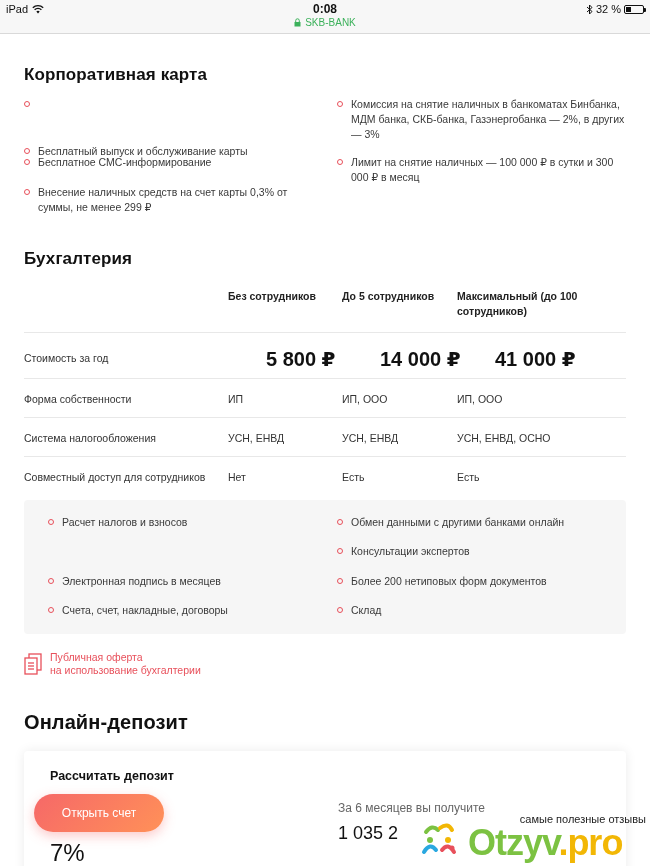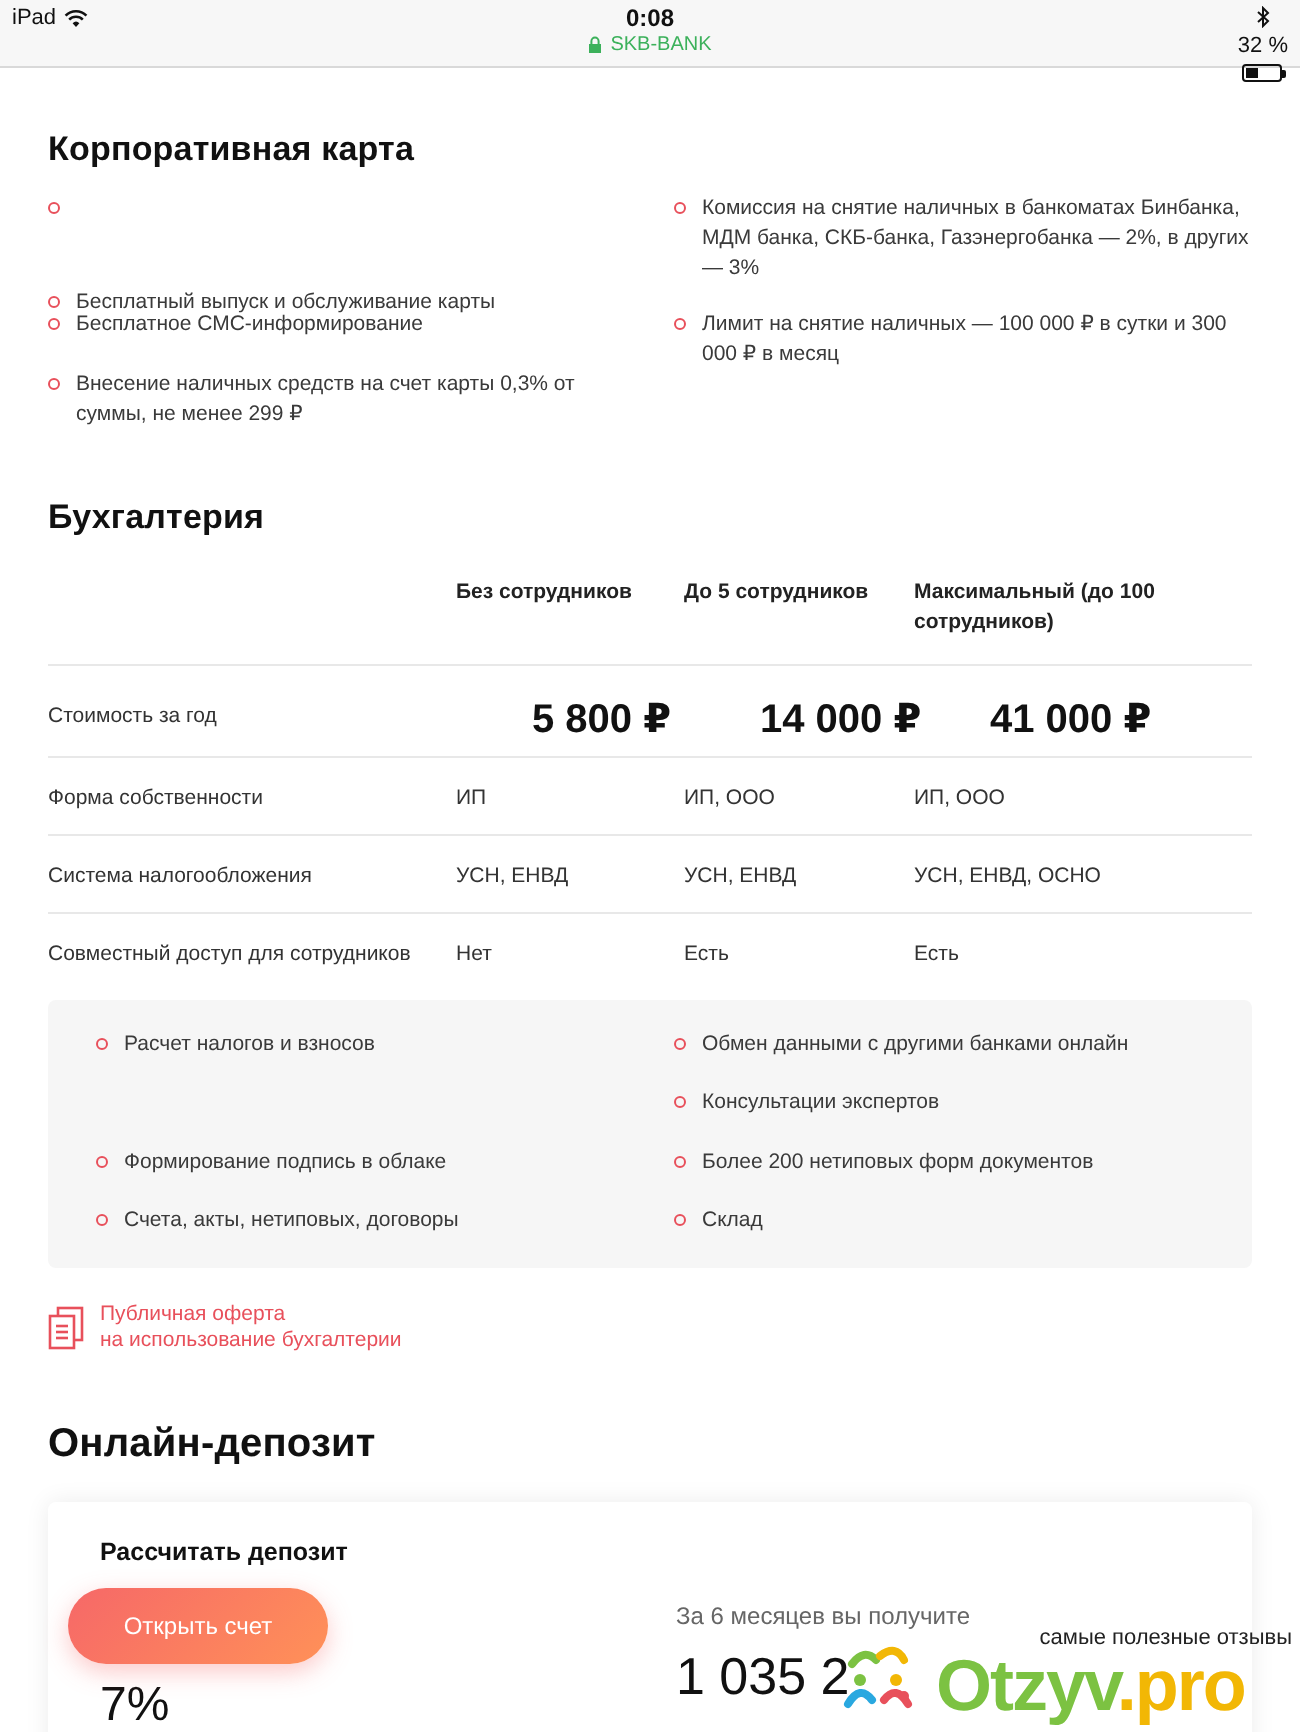--- a/index.html
+++ b/index.html
@@ -4,21 +4,21 @@
 <style>
   * { box-sizing: border-box; margin: 0; padding: 0; }
   html, body { width: 650px; height: 866px; overflow: hidden; background: #ffffff; }
   body { font-family: "Liberation Sans", "DejaVu Sans", sans-serif; color: #222; position: relative; }
 
   
   .statusbar { position: absolute; left: 0; top: 0; width: 650px; height: 34px; background: #f7f7f7; border-bottom: 1px solid #d9d9d9; }
   .sb-left { position: absolute; left: 6px; top: 3px; font-size: 11px; color: #111; display: flex; align-items: center; gap: 4px; }
   .sb-time { position: absolute; left: 0; right: 0; top: 2px; text-align: center; font-size: 12px; font-weight: bold; color: #111; }
   .sb-url { position: absolute; left: 0; right: 0; top: 17px; text-align: center; font-size: 10px; color: #3cb15b; display: flex; justify-content: center; align-items: center; gap: 4px; }
-  .sb-right { position: absolute; right: 6px; top: 3px; font-size: 11px; color: #111; display: flex; align-items: center; gap: 3px; flex-direction: column; }
+  .sb-right { position: absolute; right: 6px; top: 3px; font-size: 11px; color: #111; display: flex; align-items: center; gap: 3px; }
   .battery { width: 20px; height: 9px; border: 1px solid #111; border-radius: 2px; position: relative; padding: 1px; }
   .battery::after { content: ""; position: absolute; right: -3px; top: 2px; width: 2px; height: 4px; background: #111; border-radius: 0 1px 1px 0; }
   .battery-fill { height: 100%; background: #111; }
 
   .content { position: absolute; left: 0; top: 35px; width: 650px; }
 
   h2.section-title { position: absolute; font-size: 17px; font-weight: bold; color: #111; letter-spacing: 0.1px; }
   h2.big { font-size: 20px; }
 
   .bullet { position: absolute; font-size: 10.5px; color: #3a3a3a; line-height: 15px; padding-left: 14px; }
@@ -32,21 +32,21 @@
   .features-box { position: absolute; left: 24px; top: 465px; width: 602px; height: 134px; background: #f6f6f6; border-radius: 4px; }
 
   .offer-link { position: absolute; left: 24px; top: 616px; display: flex; align-items: flex-start; gap: 8px; text-decoration: none; }
   .offer-icon { width: 18px; height: 22px; position: relative; margin-top: 2px; }
   .offer-text { font-size: 10.5px; color: #e8505b; line-height: 13px; }
 
   .deposit-card { position: absolute; left: 24px; top: 716px; width: 602px; height: 130px; background: #fff; border-radius: 4px; box-shadow: 0 0 12px rgba(0,0,0,0.08); }
   .dep-title { position: absolute; left: 26px; top: 18px; font-size: 12.5px; font-weight: bold; color: #111; }
   .dep-rate { position: absolute; left: 26px; top: 88px; font-size: 24px; color: #111; }
   .dep-label { position: absolute; left: 314px; top: 50px; font-size: 12px; color: #666; }
-  .dep-amount { position: absolute; left: 314px; top: 72px; font-size: 26px; color: #111; }
+  .dep-amount { position: absolute; left: 314px; top: 72px; font-size: 18px; color: #111; }
 
   .open-btn { position: absolute; left: 34px; top: 794px; width: 130px; height: 38px; border-radius: 19px; border: none; color: #fff; font-size: 12px; background: linear-gradient(135deg, #f66868 0%, #ff9158 100%); box-shadow: 0 4px 12px rgba(246,104,104,0.35); font-family: "Liberation Sans", sans-serif; }
 
   .watermark { position: absolute; left: 418px; top: 808px; width: 232px; height: 58px; }
   .wm-tagline { position: absolute; right: 4px; top: 5px; font-size: 11px; color: #222; }
   .wm-logo { position: absolute; left: 50px; top: 14px; font-size: 36px; font-weight: bold; color: #7cc242; letter-spacing: -1px; }
   .wm-logo .pro { color: #f2b705; }
   .wm-mark { position: absolute; left: 2px; top: 14px; width: 38px; height: 38px; }
 </style>
 </head>
@@ -126,22 +126,22 @@
 
   <div>
     <div class="cell" style="left:24px; top:436px;">Совместный доступ для сотрудников</div>
     <div class="cell" style="left:228px; top:436px;">Нет</div>
     <div class="cell" style="left:342px; top:436px;">Есть</div>
     <div class="cell" style="left:457px; top:436px;">Есть</div>
   </div>
 
   <div class="features-box">
     <div class="bullet" style="left:24px; top:15px;"><span class="dot"></span><span>Расчет налогов и взносов</span></div>
-    <div class="bullet" style="left:24px; top:74px;"><span class="dot"></span><span>Формирование подпись в облаке</span></div>
-    <div class="bullet" style="left:24px; top:103px;"><span class="dot"></span><span>Счета, акты, нетиповых, договоры</span></div>
+    <div class="bullet" style="left:24px; top:74px;"><span class="dot"></span><span>Электронная подпись в месяцев</span></div>
+    <div class="bullet" style="left:24px; top:103px;"><span class="dot"></span><span>Счета, счет, накладные, договоры</span></div>
 
     <div class="bullet" style="left:313px; top:15px;"><span class="dot"></span><span>Обмен данными с другими банками онлайн</span></div>
     <div class="bullet" style="left:313px; top:44px;"><span class="dot"></span><span>Консультации экспертов</span></div>
     <div class="bullet" style="left:313px; top:74px;"><span class="dot"></span><span>Более 200 нетиповых форм документов</span></div>
     <div class="bullet" style="left:313px; top:103px;"><span class="dot"></span><span>Склад</span></div>
   </div>
 
   <a class="offer-link" href="#">
     <svg class="offer-icon" width="18" height="22" viewBox="0 0 18 22">
       <rect x="5" y="1" width="12" height="16" fill="none" stroke="#e8505b" stroke-width="1.3"></rect>

